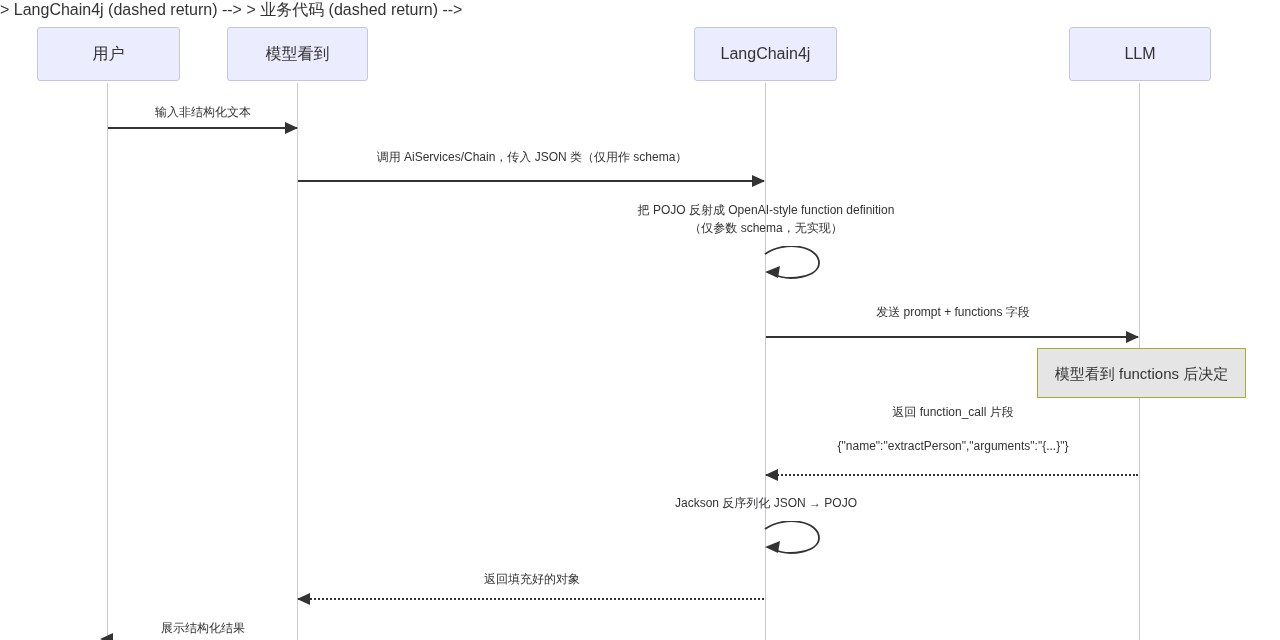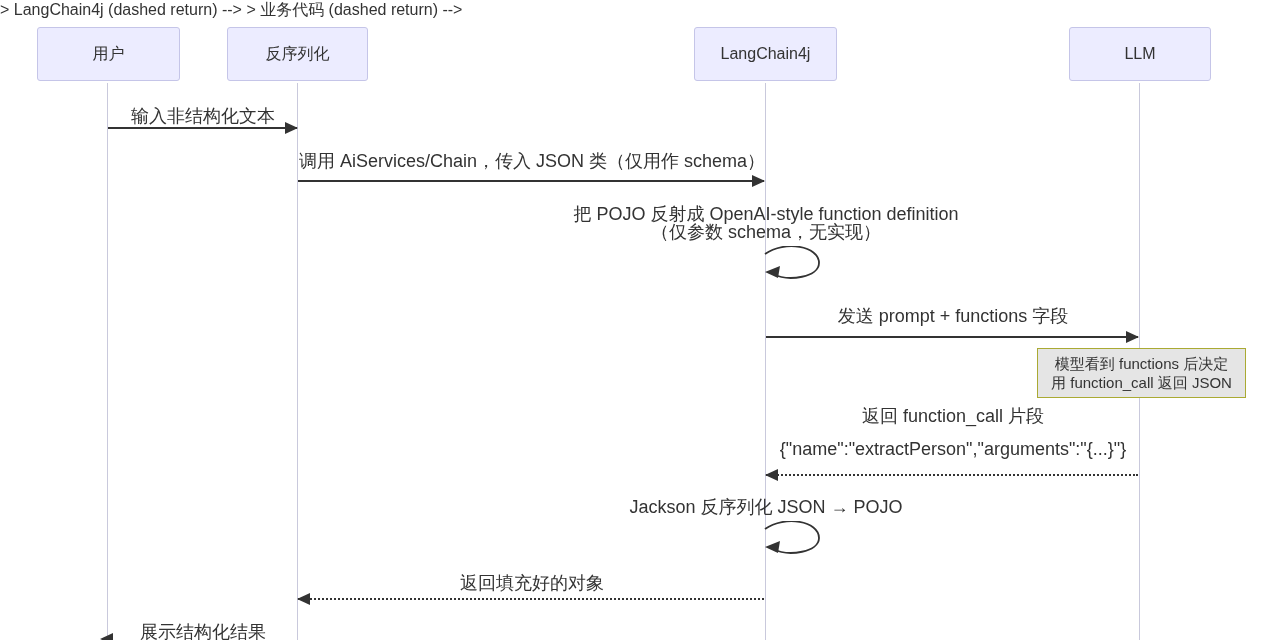--- a/index.html
+++ b/index.html
@@ -11,21 +11,21 @@
     position:absolute;top:83px;bottom:0;width:0;
     border-left:1px solid #c9c9dc;
   }
   .actor{
     position:absolute;height:54px;background:#ECECFF;border:1px solid #c5c5e8;
     border-radius:3px;display:flex;align-items:center;justify-content:center;
     font-size:16px;color:#333333;box-sizing:border-box;
   }
   .msg-label{
     position:absolute;transform:translateX(-50%);white-space:nowrap;
-    font-size:18px;color:#333333;
+    font-size:12px;color:#333333;
   }
   .arrow{position:absolute;height:0;}
   .arrow.solid{border-top:2px solid #333333;}
   .arrow.dashed{border-top:2px dotted #333333;}
   .head{position:absolute;width:0;height:0;top:-7px;}
   .head.right{right:-1px;border-left:13px solid #333333;border-top:6px solid transparent;border-bottom:6px solid transparent;}
   .head.left{left:-1px;border-right:13px solid #333333;border-top:6px solid transparent;border-bottom:6px solid transparent;}
   .selfloop{position:absolute;width:60px;height:40px;}
   .note{
     position:absolute;background:#e5e5e5;border:1px solid #AAAA33;
@@ -46,21 +46,21 @@
   <div class="lifeline" style="left:107px;"></div>
   <div class="lifeline" style="left:297px;"></div>
   <div class="lifeline" style="left:765px;"></div>
   <div class="lifeline" style="left:1139px;"></div>
 
   
   <div class="actor" style="left:37px;top:27px;width:143px;">
     <span>用户</span>
   </div>
   <div class="actor" style="left:227px;top:27px;width:141px;">
-    <span>反序列化</span>
+    <span>模型看到</span>
   </div>
   <div class="actor" style="left:694px;top:27px;width:143px;">
     <span>LangChain4j</span>
   </div>
   <div class="actor" style="left:1069px;top:27px;width:142px;">
     <span>LLM</span>
   </div>
 
   
   <div class="msg-label" style="left:203px;top:104px;">输入非结构化文本</div>
@@ -84,21 +84,20 @@
 
   
   <div class="msg-label" style="left:953px;top:304px;">发送 prompt + functions 字段</div>
   <div class="arrow solid" style="left:766px;top:336px;width:372px;">
     <i class="head right"></i>
   </div>
 
   
   <div class="note" style="left:1037px;top:348px;width:209px;height:50px;">
     <div>模型看到 functions 后决定</div>
-    <div>用 function_call 返回 JSON</div>
   </div>
 
   &gt; LangChain4j (dashed return) --&gt;
   <div class="msg-label" style="left:953px;top:404px;">返回 function_call 片段</div>
   <div class="msg-label" style="left:953px;top:439px;">{"name":"extractPerson","arguments":"{...}"}</div>
   <div class="arrow dashed" style="left:766px;top:474px;width:372px;">
     <i class="head left"></i>
   </div>
 
   

